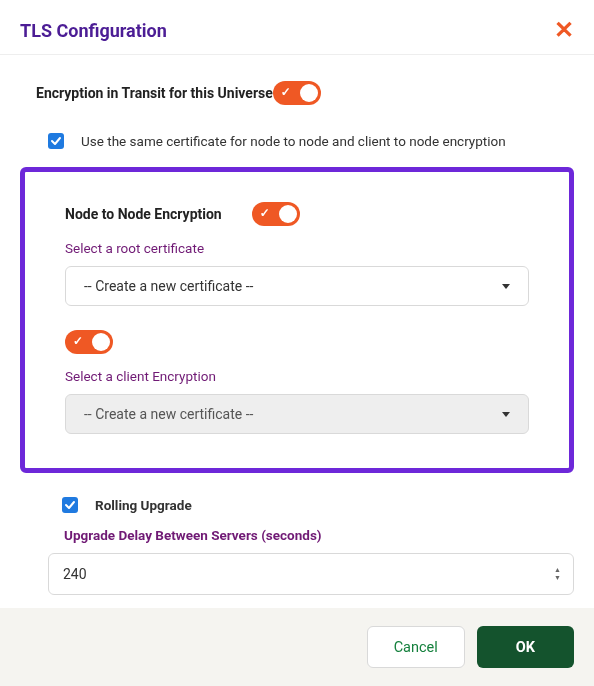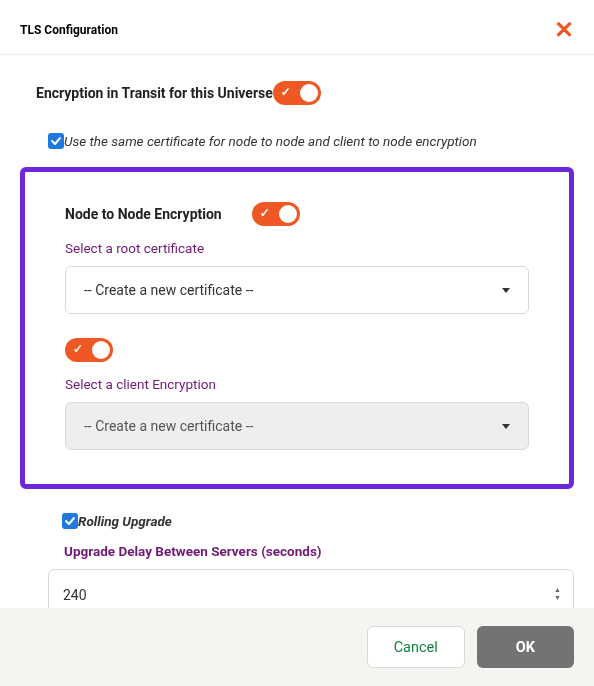--- a/index.html
+++ b/index.html
@@ -18,23 +18,23 @@
     height: 686px;
   }
   .modal-header {
     display: flex;
     justify-content: space-between;
     align-items: center;
     padding: 18px 20px 12px 20px;
     border-bottom: 1px solid #eee;
   }
   .modal-title {
-    font-size: 12px;
-    font-weight: 700;
-    color: #000000;
+    font-size: 18px;
+    font-weight: 700;
+    color: #4c1d95;
   }
   .close-icon {
     color: #ef5824;
     font-size: 24px;
     font-weight: 700;
     cursor: pointer;
     line-height: 1;
   }
   .modal-body {
     padding: 26px 20px 18px 20px;
@@ -74,24 +74,23 @@
     position: absolute;
     left: 8px;
     top: 4px;
     color: #fff;
     font-size: 12px;
     font-weight: 700;
   }
   .checkbox-row {
     display: flex;
     align-items: flex-end;
-    gap: 0;
+    gap: 17px;
     margin-bottom: 18px;
     padding-left: 28px;
-    font-style: italic;
   }
   .checkbox {
     width: 16px;
     height: 16px;
     border-radius: 3px;
     background: #1f7ae0;
     display: flex;
     align-items: center;
     justify-content: center;
     cursor: pointer;
@@ -119,21 +118,21 @@
     font-weight: 700;
     color: #222;
   }
   .sub-label {
     font-size: 13.5px;
     color: #701a75;
     margin-bottom: 10px;
   }
   .select {
     width: 100%;
-    height: 48px;
+    height: 40px;
     border: 1px solid #d9d9d9;
     border-radius: 6px;
     background: #fff;
     display: flex;
     align-items: center;
     justify-content: space-between;
     padding: 0 18px 0 18px;
     font-size: 14px;
     color: #333;
     cursor: pointer;
@@ -152,21 +151,21 @@
   }
   .upgrade-block { padding-left: 28px; }
   .upgrade-block .checkbox-row { padding-left: 14px; margin-bottom: 14px; }
   .upgrade-block .checkbox-row .checkbox-label { font-weight: 700; font-size: 13.5px; }
   .input-row {
     margin-top: 6px;
   }
   .input-row .sub-label { font-weight: 700; font-size: 13.5px; margin-bottom: 10px; padding-left: 16px; }
   .number-input {
     width: 100%;
-    height: 51px;
+    height: 42px;
     border: 1px solid #d9d9d9;
     border-radius: 6px;
     background: #fff;
     display: flex;
     align-items: center;
     justify-content: space-between;
     padding: 0 12px 0 14px;
     font-size: 14px;
     color: #333;
   }
@@ -195,21 +194,21 @@
     display: flex;
     align-items: center;
     justify-content: center;
   }
   .btn-cancel {
     background: #fff;
     border-color: #d9d9d9;
     color: #15803d;
   }
   .btn-ok {
-    background: #737373;
+    background: #14532d;
     color: #fff;
     font-weight: 700;
     padding: 0 38px;
   }
 </style>
 </head>
 <body>
 
 <div class="modal">
 

